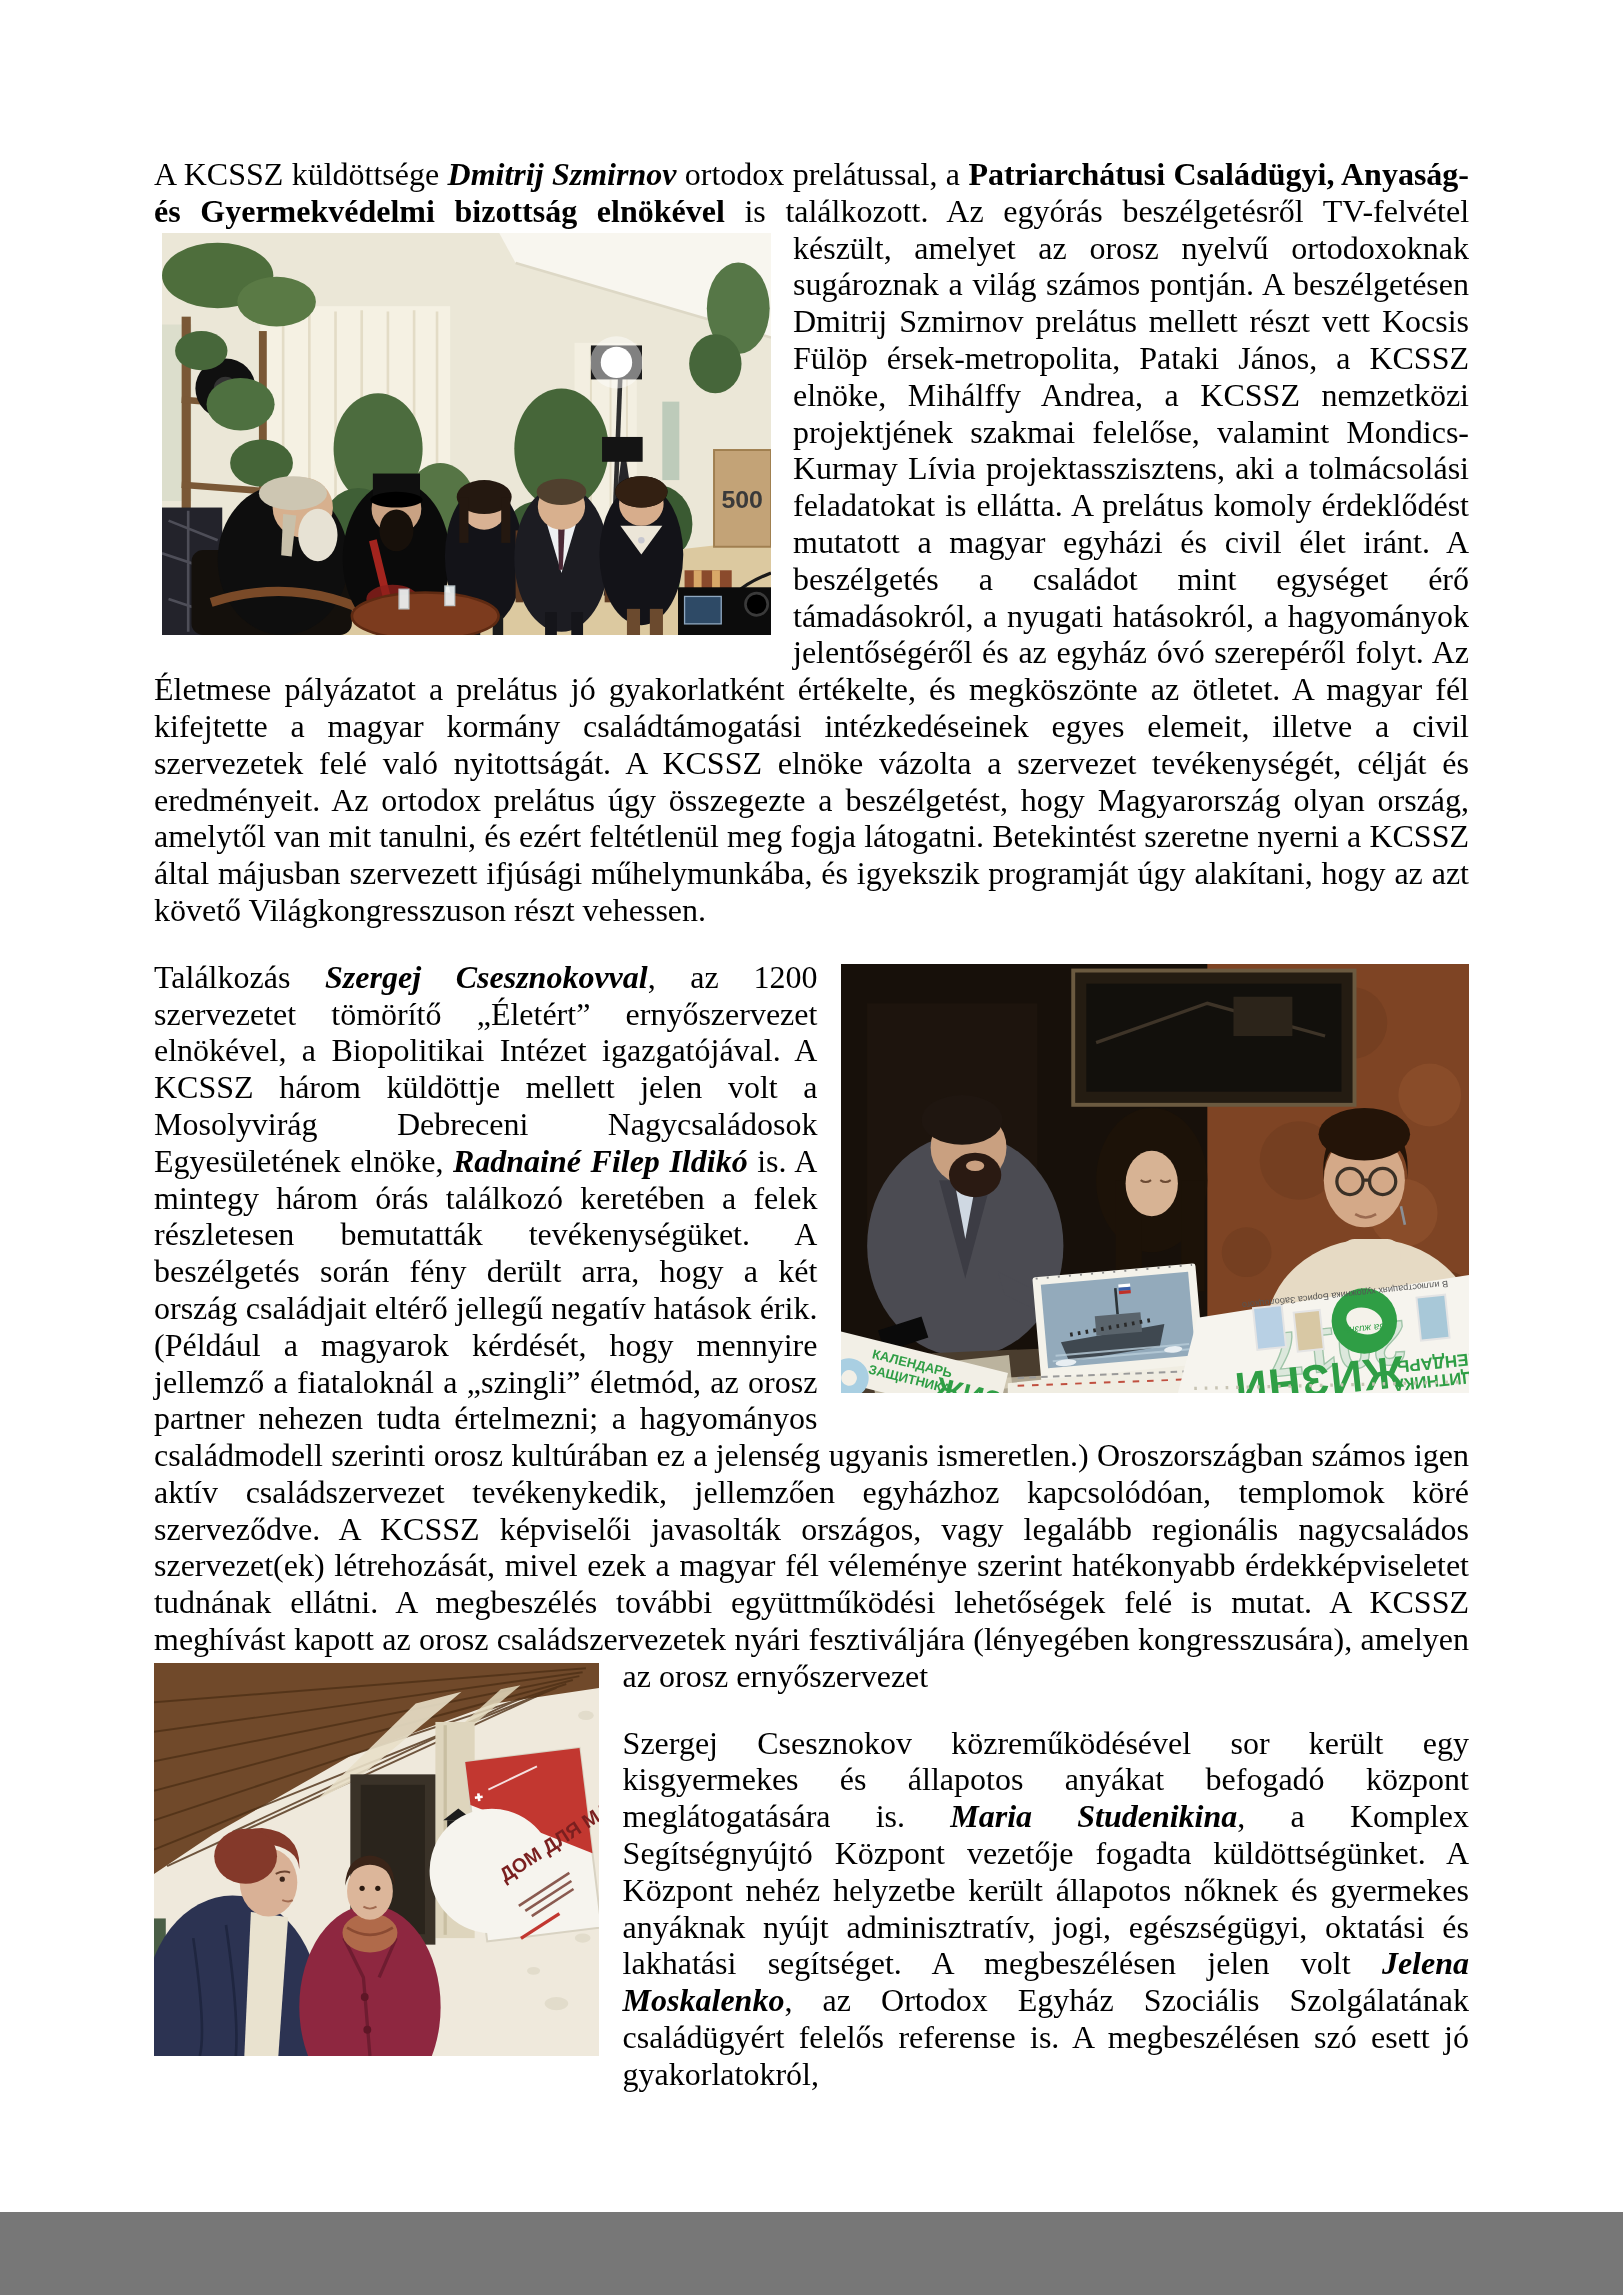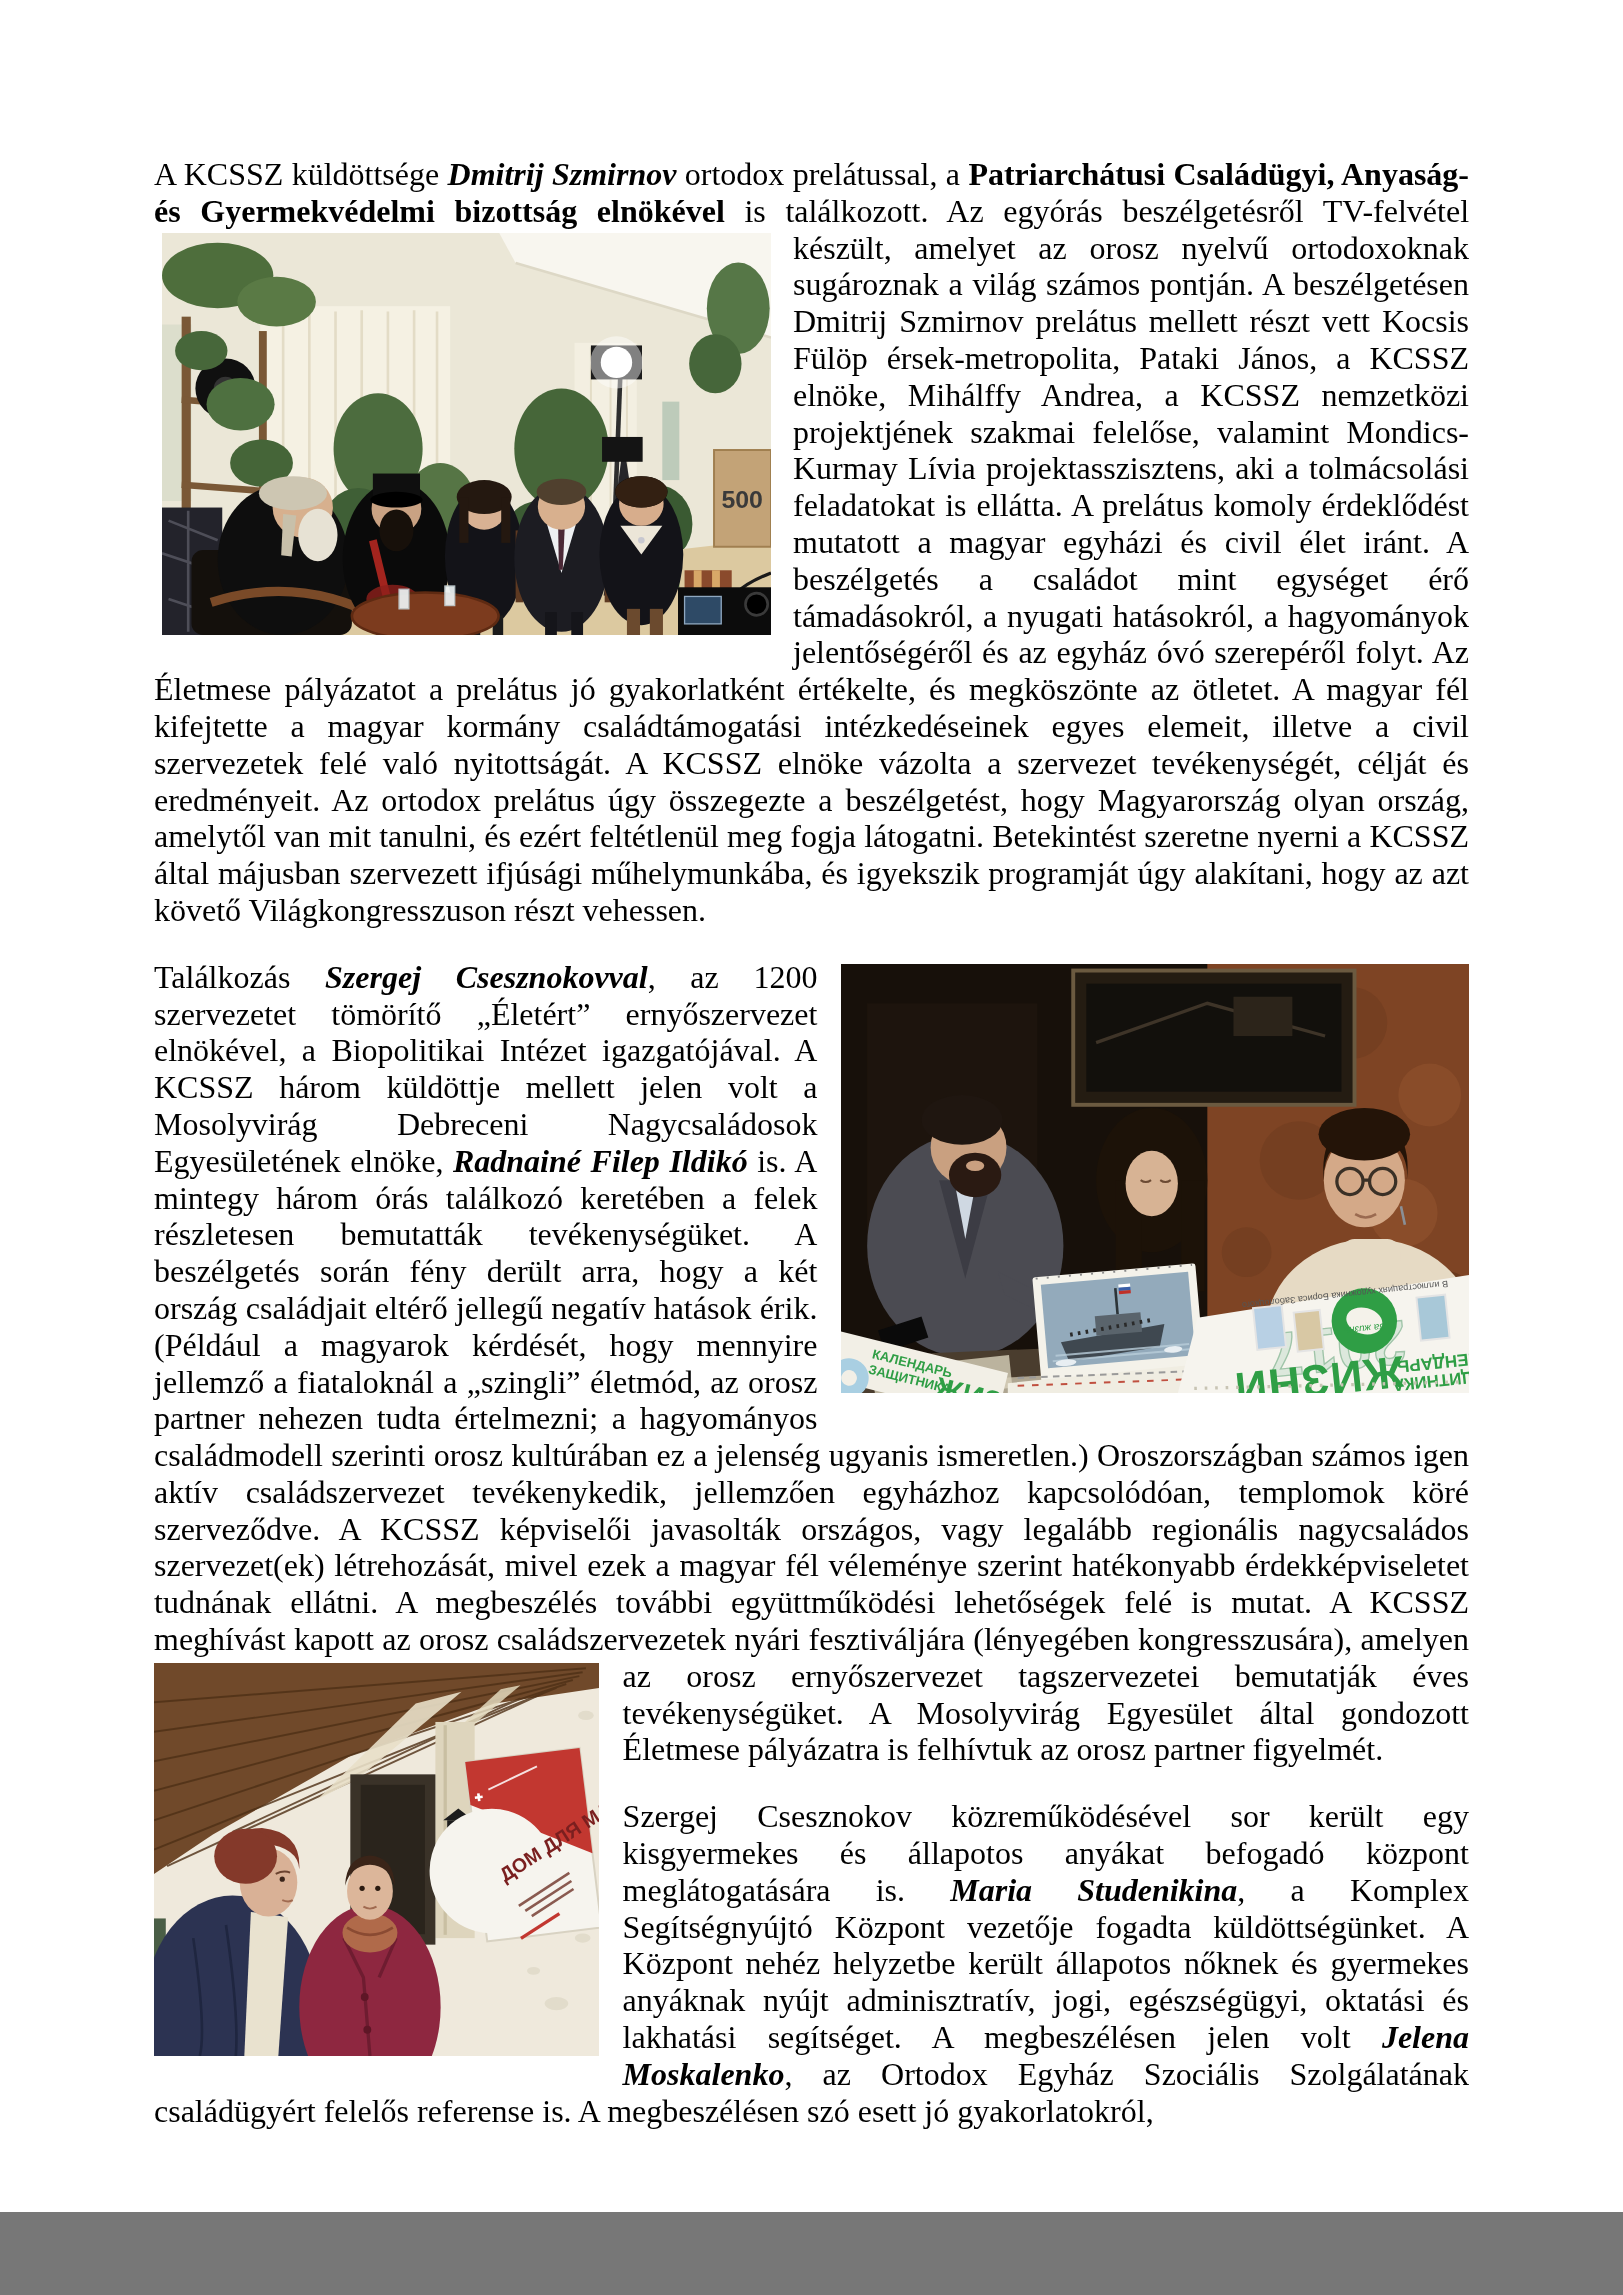--- a/index.html
+++ b/index.html
@@ -326,19 +326,19 @@
     <circle cx="326" cy="560" r="6" fill="#5e1626"></circle>
     <ellipse cx="330" cy="412" rx="42" ry="30" fill="#b06a4a"></ellipse>
     <path d="M295,404 Q330,426 365,404" stroke="#8a4a32" stroke-width="4" fill="none"></path>
     <ellipse cx="330" cy="348" rx="35" ry="44" fill="#dcb69a"></ellipse>
     <path d="M292,340 Q294,296 330,294 Q366,296 368,340 Q360,310 330,308 Q300,310 292,340 Z" fill="#3a2418"></path>
     <circle cx="318" cy="344" r="4" fill="#2a1a10"></circle>
     <circle cx="342" cy="344" r="4" fill="#2a1a10"></circle>
     <path d="M320,372 q10,6 20,0" stroke="#a06a50" stroke-width="3" fill="none"></path>
   </g>
 </svg>
-        </span><span>tagszervezetei bemutatják éves tevékenységüket. A Mosolyvirág Egyesület által gondozott Életmese pályázatra is felhívtuk az orosz partner figyelmét.</span></p>
+        </span></p>
 
 <p class="para"><span>Szergej Csesznokov közreműködésével sor került egy kisgyermekes és állapotos anyákat befogadó központ meglátogatására is. </span><b><i>Maria Studenikina</i></b><span>, a Komplex Segítségnyújtó Központ vezetője fogadta küldöttségünket. A Központ nehéz helyzetbe került állapotos nőknek és gyermekes anyáknak nyújt adminisztratív, jogi, egészségügyi, oktatási és lakhatási segítséget.  A megbeszélésen jelen volt </span><b><i>Jelena Moskalenko</i></b><span>, az Ortodox Egyház Szociális Szolgálatának családügyért felelős referense is. A megbeszélésen szó esett jó gyakorlatokról,</span></p>
 
 </div>
 </div>
 
 
 </body></html>

